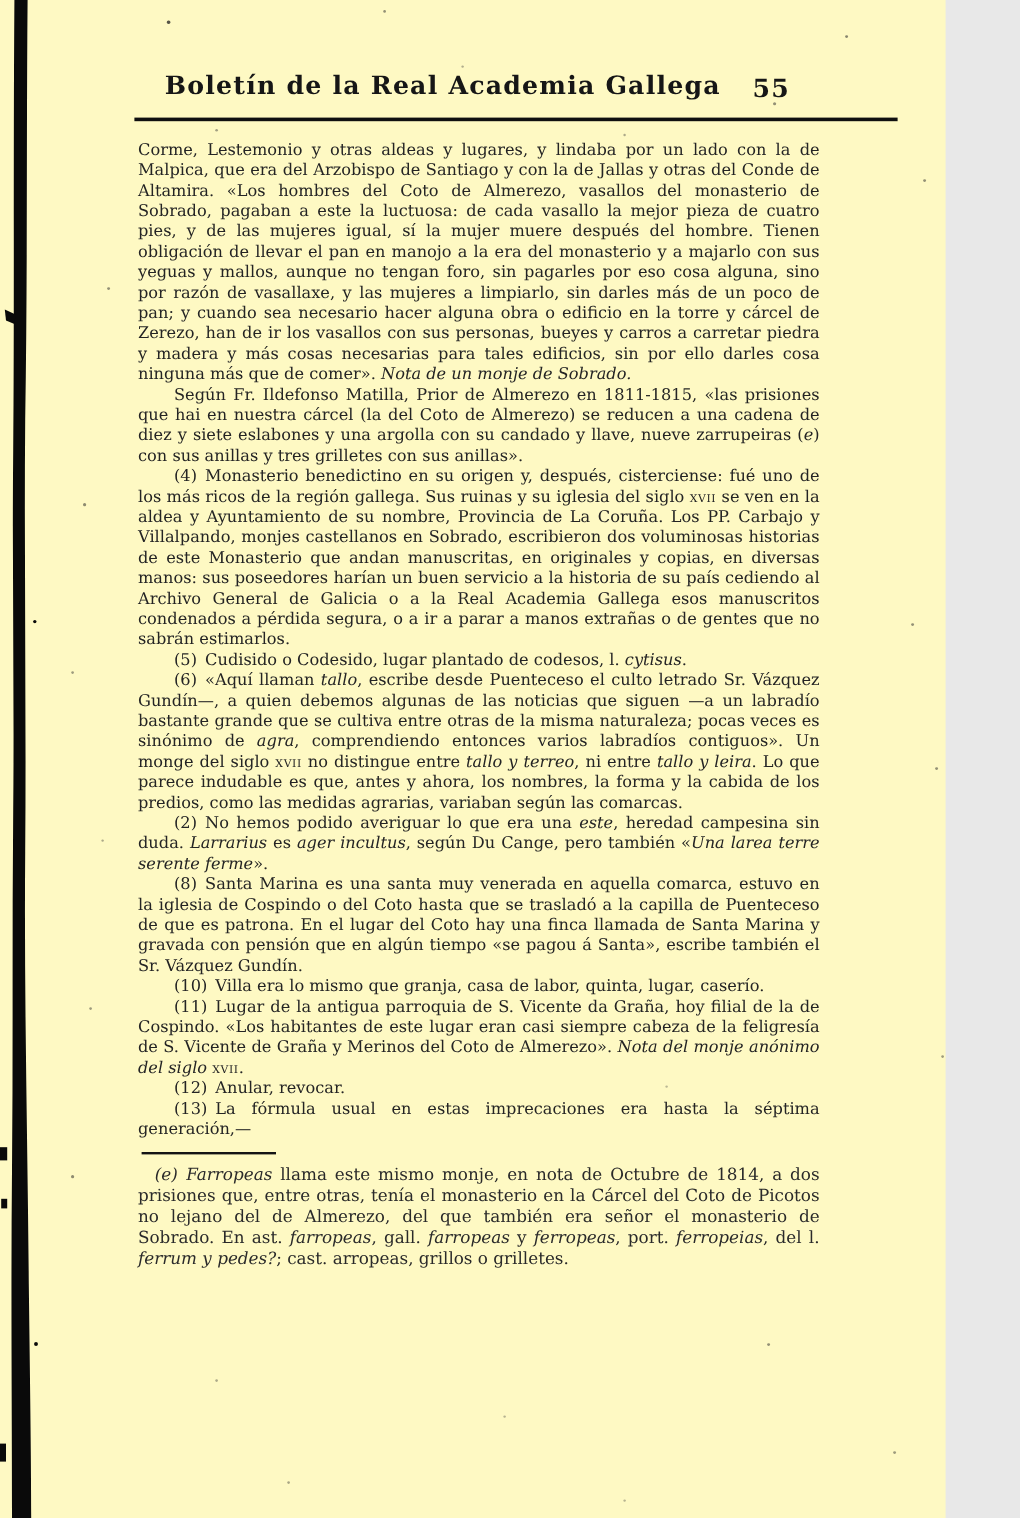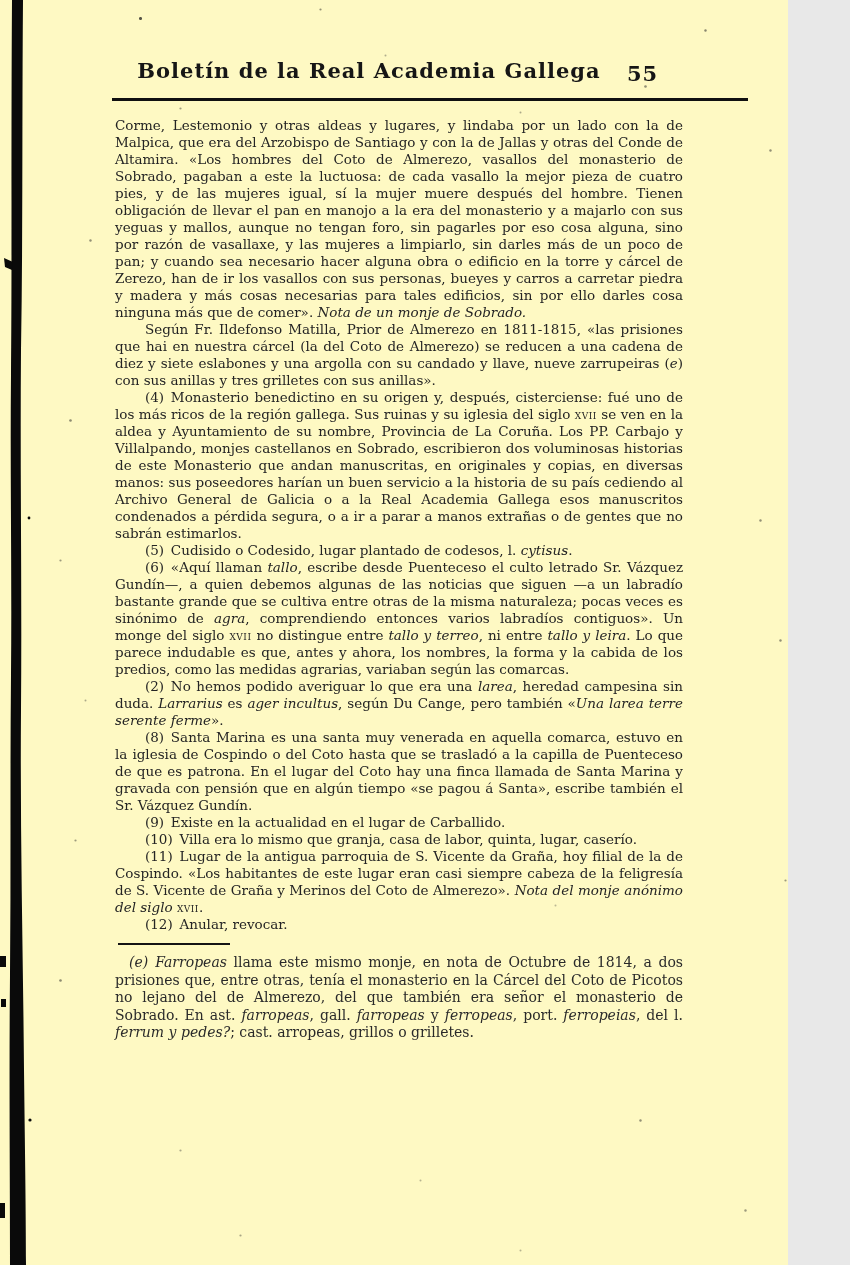--- a/index.html
+++ b/index.html
@@ -100,26 +100,26 @@
     <div class="header-rule"></div>
   </div>
 
   <div class="body-col">
 
   <p class="para"><span>Corme, Lestemonio y otras aldeas y lugares, y lindaba por un lado con la de Malpica, que era del Arzobispo de Santiago y con la de Jallas y otras del Conde de Altamira. «Los hombres del Coto de Almerezo, vasallos del monasterio de Sobrado, pagaban a este la luctuosa: de cada vasallo la mejor pieza de cuatro pies, y de las mujeres igual, sí la mujer muere después del hombre. Tienen obligación de llevar el pan en manojo a la era del monasterio y a majarlo con sus yeguas y mallos, aunque no tengan foro, sin pagarles por eso cosa alguna, sino por razón de vasallaxe, y las mujeres a limpiarlo, sin darles más de un poco de pan; y cuando sea necesario hacer alguna obra o edificio en la torre y cárcel de Zerezo, han de ir los vasallos con sus personas, bueyes y carros a carretar piedra y madera y más cosas necesarias para tales edificios, sin por ello darles cosa ninguna más que de comer». </span><span class="it">Nota de un monje de Sobrado.</span></p>
       <p class="para indent"><span>Según Fr. Ildefonso Matilla, Prior de Almerezo en 1811-1815, «las prisiones que hai en nuestra cárcel (la del Coto de Almerezo) se reducen a una cadena de diez y siete eslabones y una argolla con su candado y llave, nueve zarrupeiras (</span><span class="it">e</span><span>) con sus anillas y tres grilletes con sus anillas».</span></p>
       <p class="para indent"><span>(4) Monasterio benedictino en su origen y, después, cisterciense: fué uno de los más ricos de la región gallega. Sus ruinas y su iglesia del siglo </span><span class="sc">xvii</span><span> se ven en la aldea y Ayuntamiento de su nombre, Provincia de La Coruña. Los PP. Carbajo y Villalpando, monjes castellanos en Sobrado, escribieron dos voluminosas historias de este Monasterio que andan manuscritas, en originales y copias, en diversas manos: sus poseedores harían un buen servicio a la historia de su país cediendo al Archivo General de Galicia o a la Real Academia Gallega esos manuscritos condenados a pérdida segura, o a ir a parar a manos extrañas o de gentes que no sabrán estimarlos.</span></p>
       <p class="para indent"><span>(5) Cudisido o Codesido, lugar plantado de codesos, l. </span><span class="it">cytisus</span><span>.</span></p>
       <p class="para indent"><span>(6) «Aquí llaman </span><span class="it">tallo</span><span>, escribe desde Puenteceso el culto letrado Sr. Vázquez Gundín—, a quien debemos algunas de las noticias que siguen —a un labradío bastante grande que se cultiva entre otras de la misma naturaleza; pocas veces es sinónimo de </span><span class="it">agra</span><span>, comprendiendo entonces varios labradíos contiguos». Un monge del siglo </span><span class="sc">xvii</span><span> no distingue entre </span><span class="it">tallo y terreo</span><span>, ni entre </span><span class="it">tallo y leira</span><span>. Lo que parece indudable es que, antes y ahora, los nombres, la forma y la cabida de los predios, como las medidas agrarias, variaban según las comarcas.</span></p>
-      <p class="para indent"><span>(2) No hemos podido averiguar lo que era una </span><span class="it">larea</span><span>, heredad campesina sin duda. </span><span class="it">Larrarius</span><span> es </span><span class="it">ager incultus</span><span>, según Du Cange, pero también «</span><span class="it">Una larea terre serente ferme</span><span>».</span></p>
+      <p class="para indent"><span>(2) No hemos podido averiguar lo que era una </span><span class="it">este</span><span>, heredad campesina sin duda. </span><span class="it">Larrarius</span><span> es </span><span class="it">ager incultus</span><span>, según Du Cange, pero también «</span><span class="it">Una larea terre serente ferme</span><span>».</span></p>
       <p class="para indent"><span>(8) Santa Marina es una santa muy venerada en aquella comarca, estuvo en la iglesia de Cospindo o del Coto hasta que se trasladó a la capilla de Puenteceso de que es patrona. En el lugar del Coto hay una finca llamada de Santa Marina y gravada con pensión que en algún tiempo «se pagou á Santa», escribe también el Sr. Vázquez Gundín.</span></p>
-      <p class="para indent"><span>(9) Existe en la actualidad en el lugar de Carballido.</span></p>
       <p class="para indent"><span>(10) Villa era lo mismo que granja, casa de labor, quinta, lugar, caserío.</span></p>
       <p class="para indent"><span>(11) Lugar de la antigua parroquia de S. Vicente da Graña, hoy filial de la de Cospindo. «Los habitantes de este lugar eran casi siempre cabeza de la feligresía de S. Vicente de Graña y Merinos del Coto de Almerezo». </span><span class="it">Nota del monje anónimo del siglo </span><span class="sc">xvii</span><span>.</span></p>
       <p class="para indent"><span>(12) Anular, revocar.</span></p>
+      <p class="para indent"><span>(13) La fórmula usual en estas imprecaciones era hasta la séptima generación,—</span></p>
     </div>
 
   <div style="padding:0 105px 0 115px;">
     <div class="footnote-sep"></div>
     <p class="footnote"><span class="it">(e) Farropeas</span><span> llama este mismo monje, en nota de Octubre de 1814, a dos prisiones que, entre otras, tenía el monasterio en la Cárcel del Coto de Picotos no lejano del de Almerezo, del que también era señor el monasterio de Sobrado. En ast. </span><span class="it">farropeas</span><span>, gall. </span><span class="it">farropeas</span><span> y </span><span class="it">ferropeas</span><span>, port. </span><span class="it">ferropeias</span><span>, del l. </span><span class="it">ferrum y pedes?</span><span>; cast. arropeas, grillos o grilletes.</span></p>
   </div>
 
 </div>
 
 </body></html>

